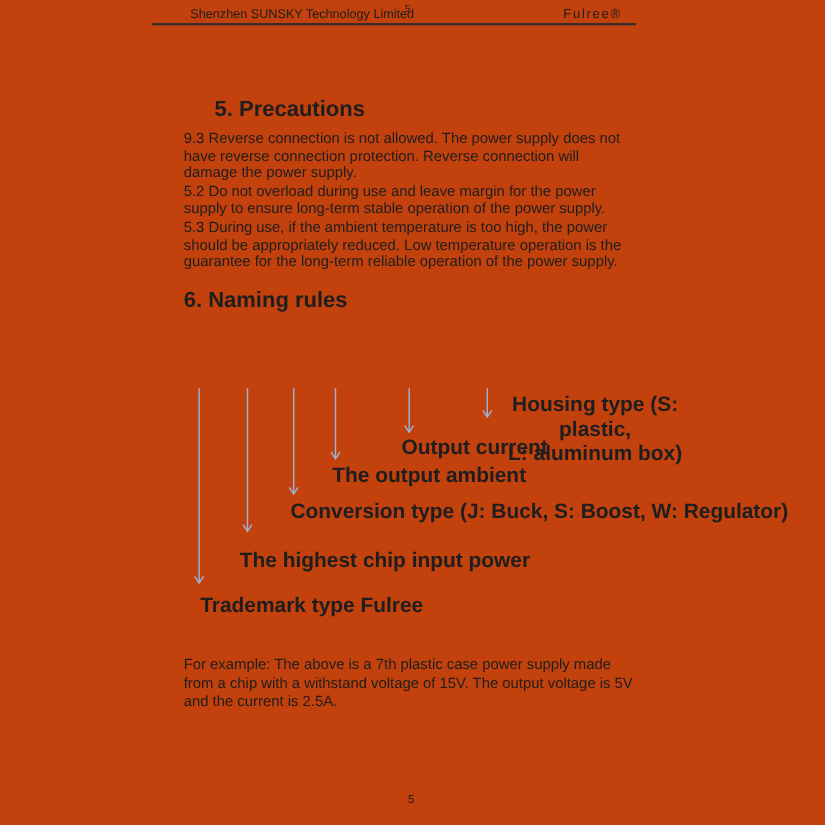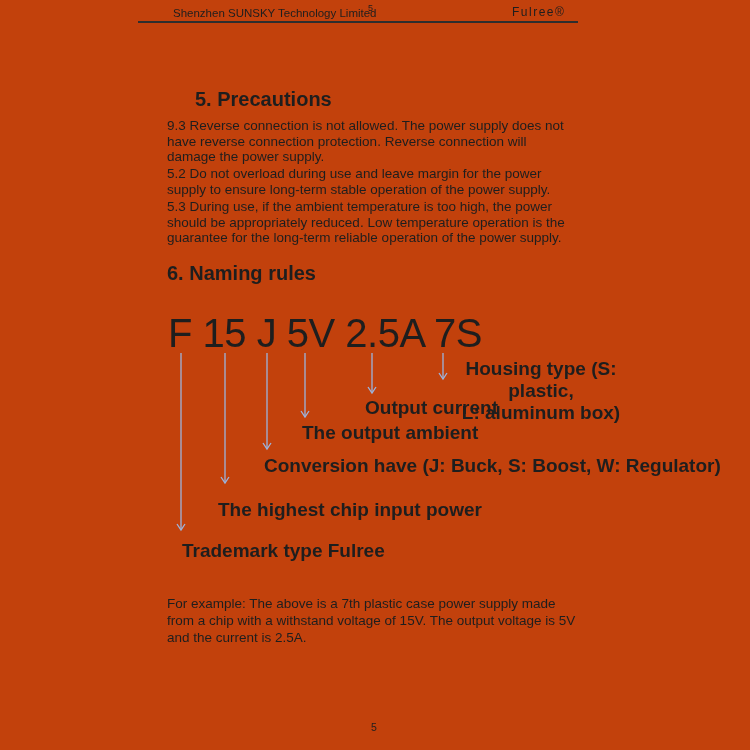--- a/index.html
+++ b/index.html
@@ -72,21 +72,20 @@
   <div class="abs para p1">9.3 Reverse connection is not allowed. The power supply does not
 have reverse connection protection. Reverse connection will
 damage the power supply.</div>
   <div class="abs para p2">5.2 Do not overload during use and leave margin for the power
 supply to ensure long-term stable operation of the power supply.</div>
   <div class="abs para p3">5.3 During use, if the ambient temperature is too high, the power
 should be appropriately reduced. Low temperature operation is the
 guarantee for the long-term reliable operation of the power supply.</div>
 
   <div class="abs h-naming">6. Naming rules</div>
-  <div class="abs code">F 15 J 5V 2.5A 7S</div>
 
   <div id="arrows">
       <svg width="12" height="178" viewBox="0 0 12 178" style="left: 175px; top: 353px;">
         <line x1="6" y1="0" x2="6" y2="176.5" stroke="#9cb4de" stroke-width="1.3"></line>
         <polyline points="2,171 6,177 10,171" fill="none" stroke="#9cb4de" stroke-width="1.3"></polyline>
       </svg>
       <svg width="12" height="131" viewBox="0 0 12 131" style="left: 219px; top: 353px;">
         <line x1="6" y1="0" x2="6" y2="129.5" stroke="#9cb4de" stroke-width="1.3"></line>
         <polyline points="2,124 6,130 10,124" fill="none" stroke="#9cb4de" stroke-width="1.3"></polyline>
       </svg>
@@ -105,21 +104,21 @@
       <svg width="12" height="27" viewBox="0 0 12 27" style="left: 437px; top: 353px;">
         <line x1="6" y1="0" x2="6" y2="25.5" stroke="#9cb4de" stroke-width="1.3"></line>
         <polyline points="2,20 6,26 10,20" fill="none" stroke="#9cb4de" stroke-width="1.3"></polyline>
       </svg>
     </div>
 
   <div class="abs dlabel lbl-housing">Housing type (S: plastic,
 L: aluminum box)</div>
   <div class="abs dlabel lbl-current">Output current</div>
   <div class="abs dlabel lbl-voltage">The output ambient</div>
-  <div class="abs dlabel lbl-conversion">Conversion have (J: Buck, S: Boost, W: Regulator)</div>
+  <div class="abs dlabel lbl-conversion">Conversion type (J: Buck, S: Boost, W: Regulator)</div>
   <div class="abs dlabel lbl-chip">The highest chip input power</div>
   <div class="abs dlabel lbl-trademark">Trademark type Fulree</div>
 
   <div class="abs para example">For example: The above is a 7th plastic case power supply made
 from a chip with a withstand voltage of 15V. The output voltage is 5V
 and the current is 2.5A.</div>
 
   <span class="abs footer-page">5</span>
 
 </div>

